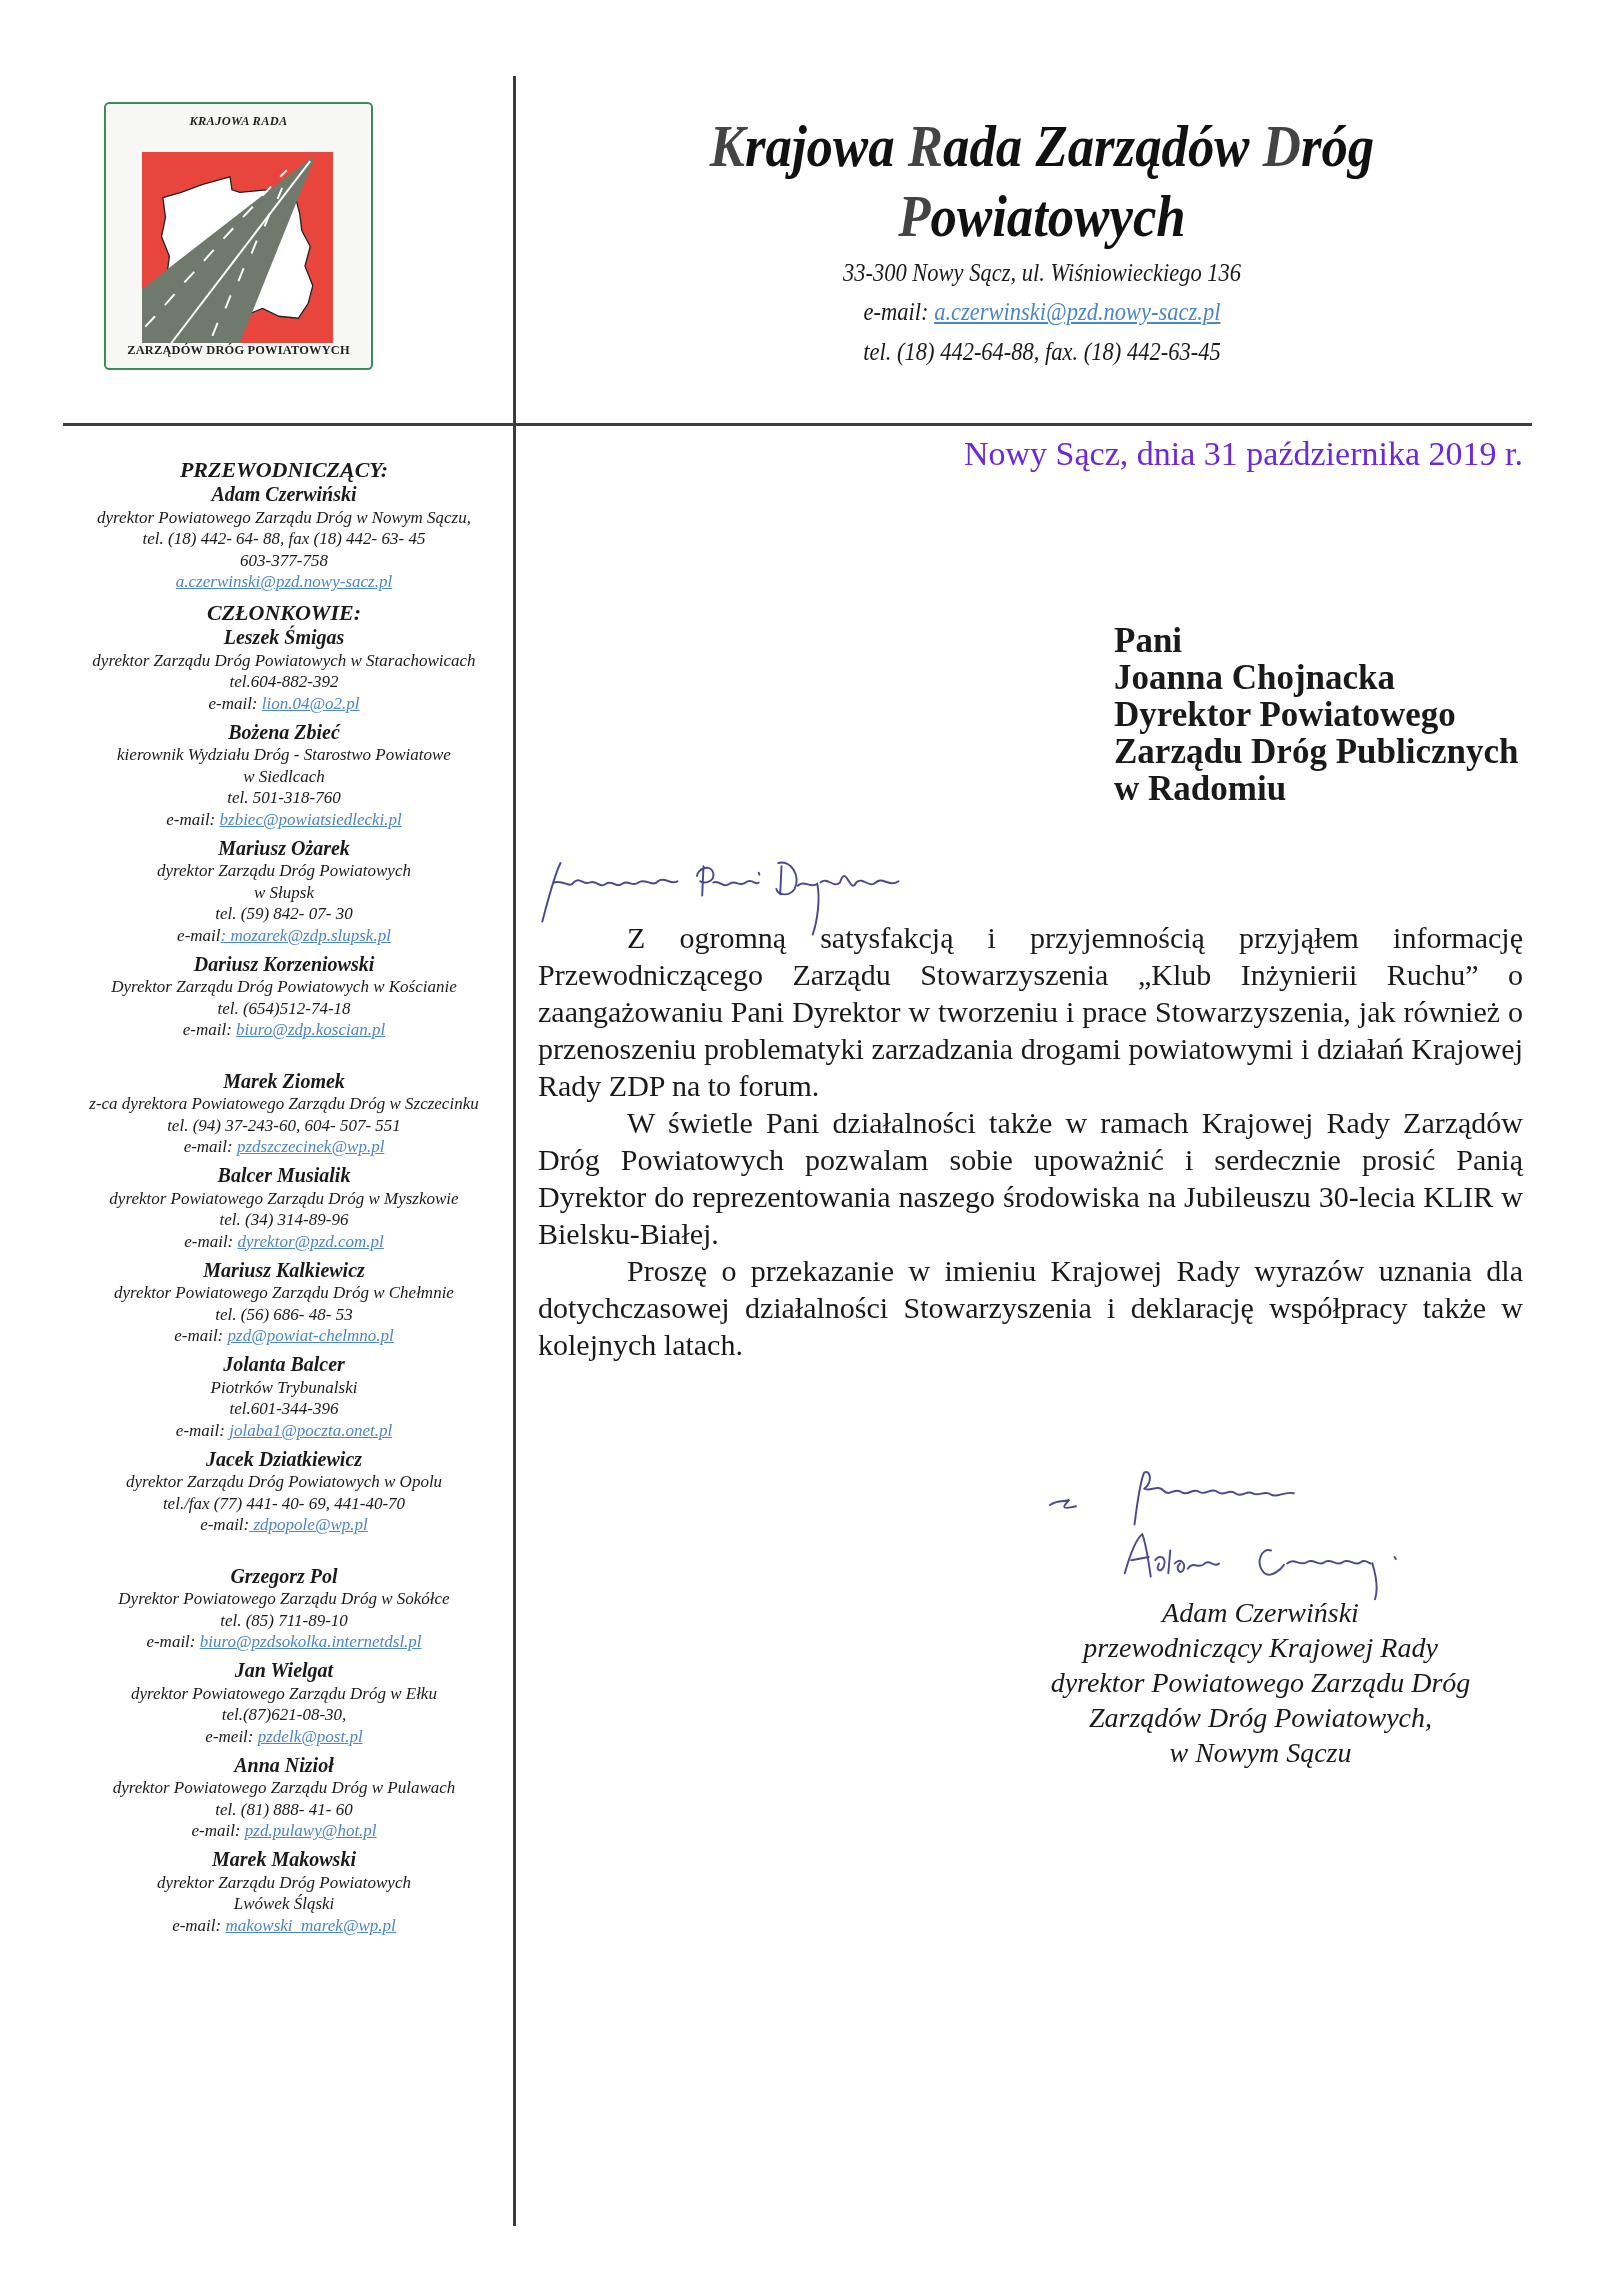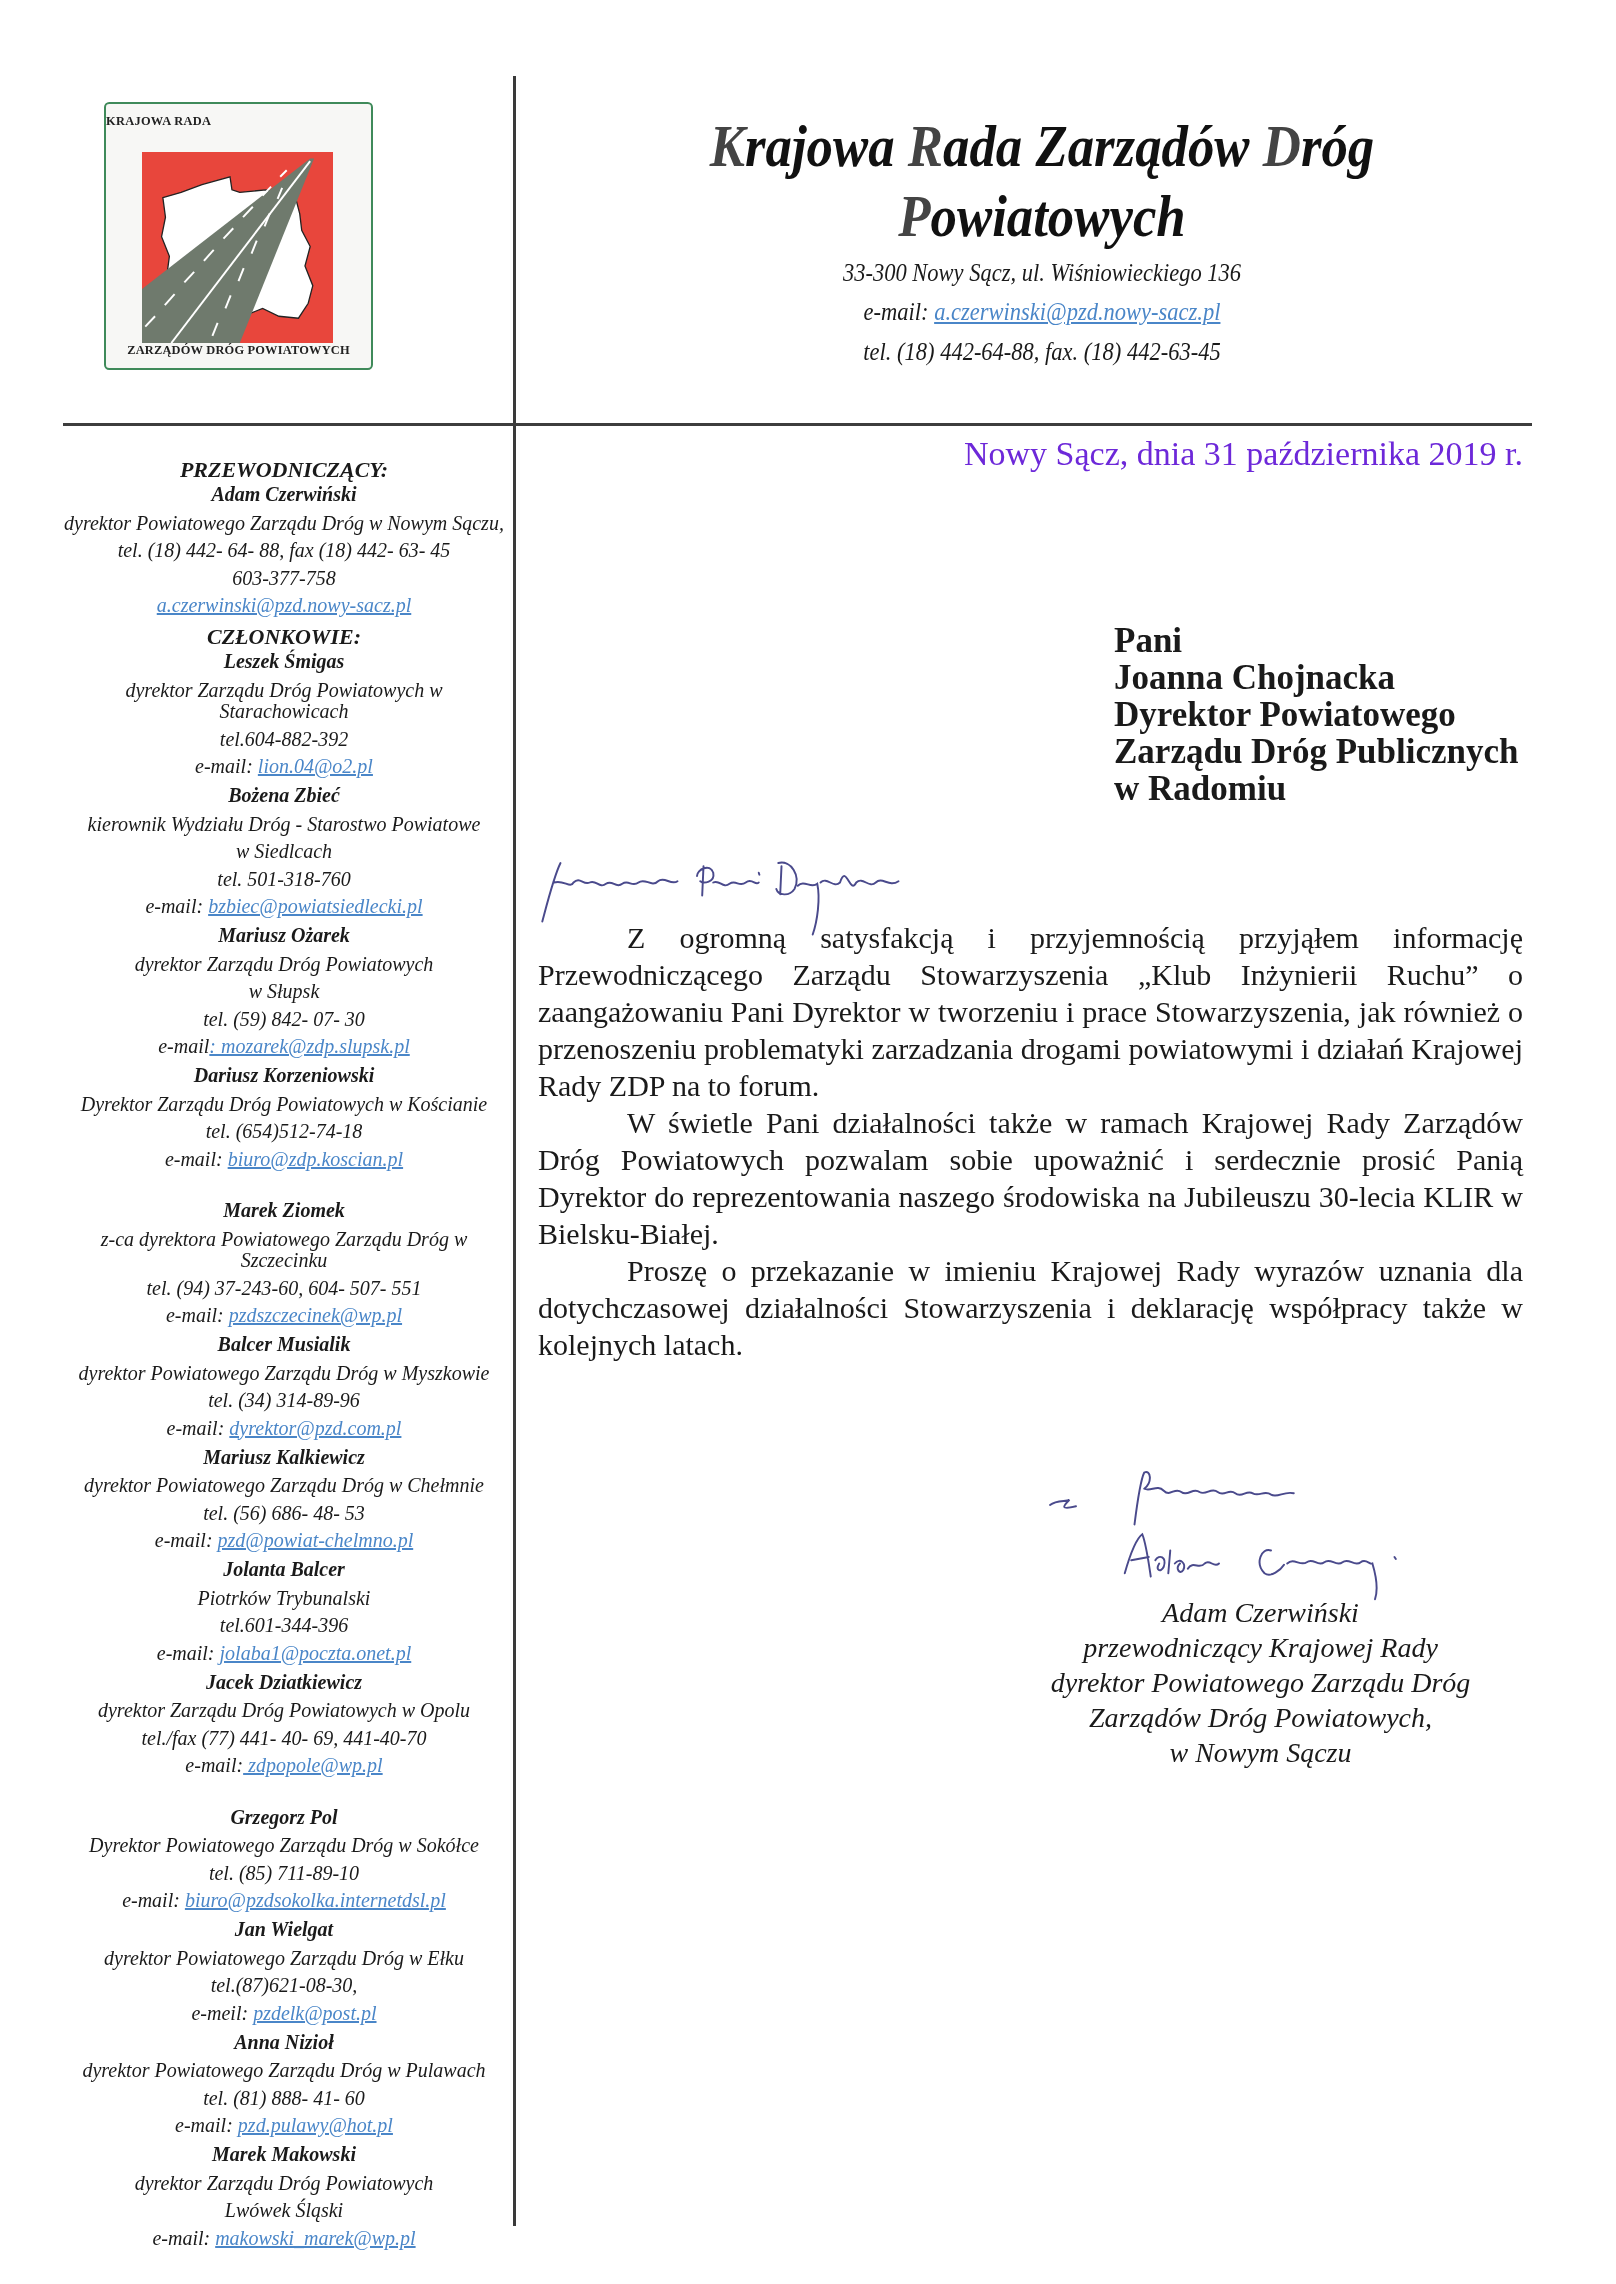--- a/index.html
+++ b/index.html
@@ -3,22 +3,22 @@
 <meta charset="utf-8">
 <style>
   html, body { margin: 0; padding: 0; background: #ffffff; }
   body { width: 1616px; height: 2284px; position: relative; overflow: hidden;
          font-family: "Liberation Serif", "DejaVu Serif", serif; color: #1a1a1a; }
   a, .link { color: #4a86c8; text-decoration: underline; }
 
   
   .logo { position: absolute; left: 104px; top: 102px; width: 269px; height: 268px;
           border: 2px solid #3f8a5a; border-radius: 5.2px; background: #f7f7f5; box-sizing: border-box; }
-  .logo-top { position: absolute; top: 10.4px; left: 0; right: 0; text-align: left;
-              font-family: "Liberation Serif", serif; font-weight: bold; font-size: 12.4px; color: #222; letter-spacing: 0.3px; }
+  .logo-top { position: absolute; top: 10.4px; left: 0; right: 0; text-align: center;
+              font-family: "Liberation Serif", serif; font-weight: bold; font-size: 12.4px; color: #222; letter-spacing: 0.3px; font-style: italic; }
   .logo-art { position: absolute; left: 36px; top: 48px; width: 191px; height: 191px; }
   .logo-bottom { position: absolute; bottom: 10.4px; left: 0; right: 0; text-align: center;
                  font-family: "Liberation Serif", serif; font-weight: bold; font-size: 12.4px; color: #222; letter-spacing: 0.2px; }
 
   
   .vline { position: absolute; left: 513px; top: 76px; width: 2.6px; height: 2150px; background: #3a3a3a; }
   .hline { position: absolute; left: 63px; top: 423px; width: 1469px; height: 2.6px; background: #3d3d3d; }
 
   
   .org-title { position: absolute; left: 560px; top: 111px; width: 964px; text-align: center;
@@ -26,21 +26,21 @@
                font-size: 60px; line-height: 70px; color: #111; transform: scaleX(0.88); transform-origin: center top; }
   .org-title .cap { color: #444; }
   .org-addr { position: absolute; left: 560px; width: 964px; text-align: center; font-style: italic;
               font-size: 25px; color: #1a1a1a; transform: scaleX(0.9); }
   .org-addr.a1 { top: 259px; } .org-addr.a2 { top: 298px; } .org-addr.a3 { top: 338px; }
 
   
   .sidebar { position: absolute; left: 59px; top: 456px; width: 450px; text-align: center; font-style: italic; }
   .sb-head { font-weight: bold; font-size: 22px; line-height: 27px; margin: 0; }
   .sb-name { font-weight: bold; font-size: 20px; line-height: 23.5px; margin-top: 0; }
-  .sb-line { font-size: 20px; line-height: 21.5px; margin-top: 6px; }
+  .sb-line { font-size: 17px; line-height: 21.5px; }
   .member { margin-bottom: 6.5px; }
   .member.gap { margin-top: 29px; }
 
   
   .date { position: absolute; left: 964px; top: 435px; font-size: 34px; color: #6d28d9; }
   .recipient { position: absolute; left: 1114px; top: 622px; font-weight: bold; font-size: 35px; line-height: 37px; }
   .salutation { position: absolute; left: 534px; top: 837px; width: 586px; height: 104px; }
   .body { position: absolute; left: 538px; top: 919px; width: 985px; font-size: 30px; line-height: 37px;
           text-align: justify; color: #1a1a1a; }
   .body p { margin: 0; text-indent: 89px; }

